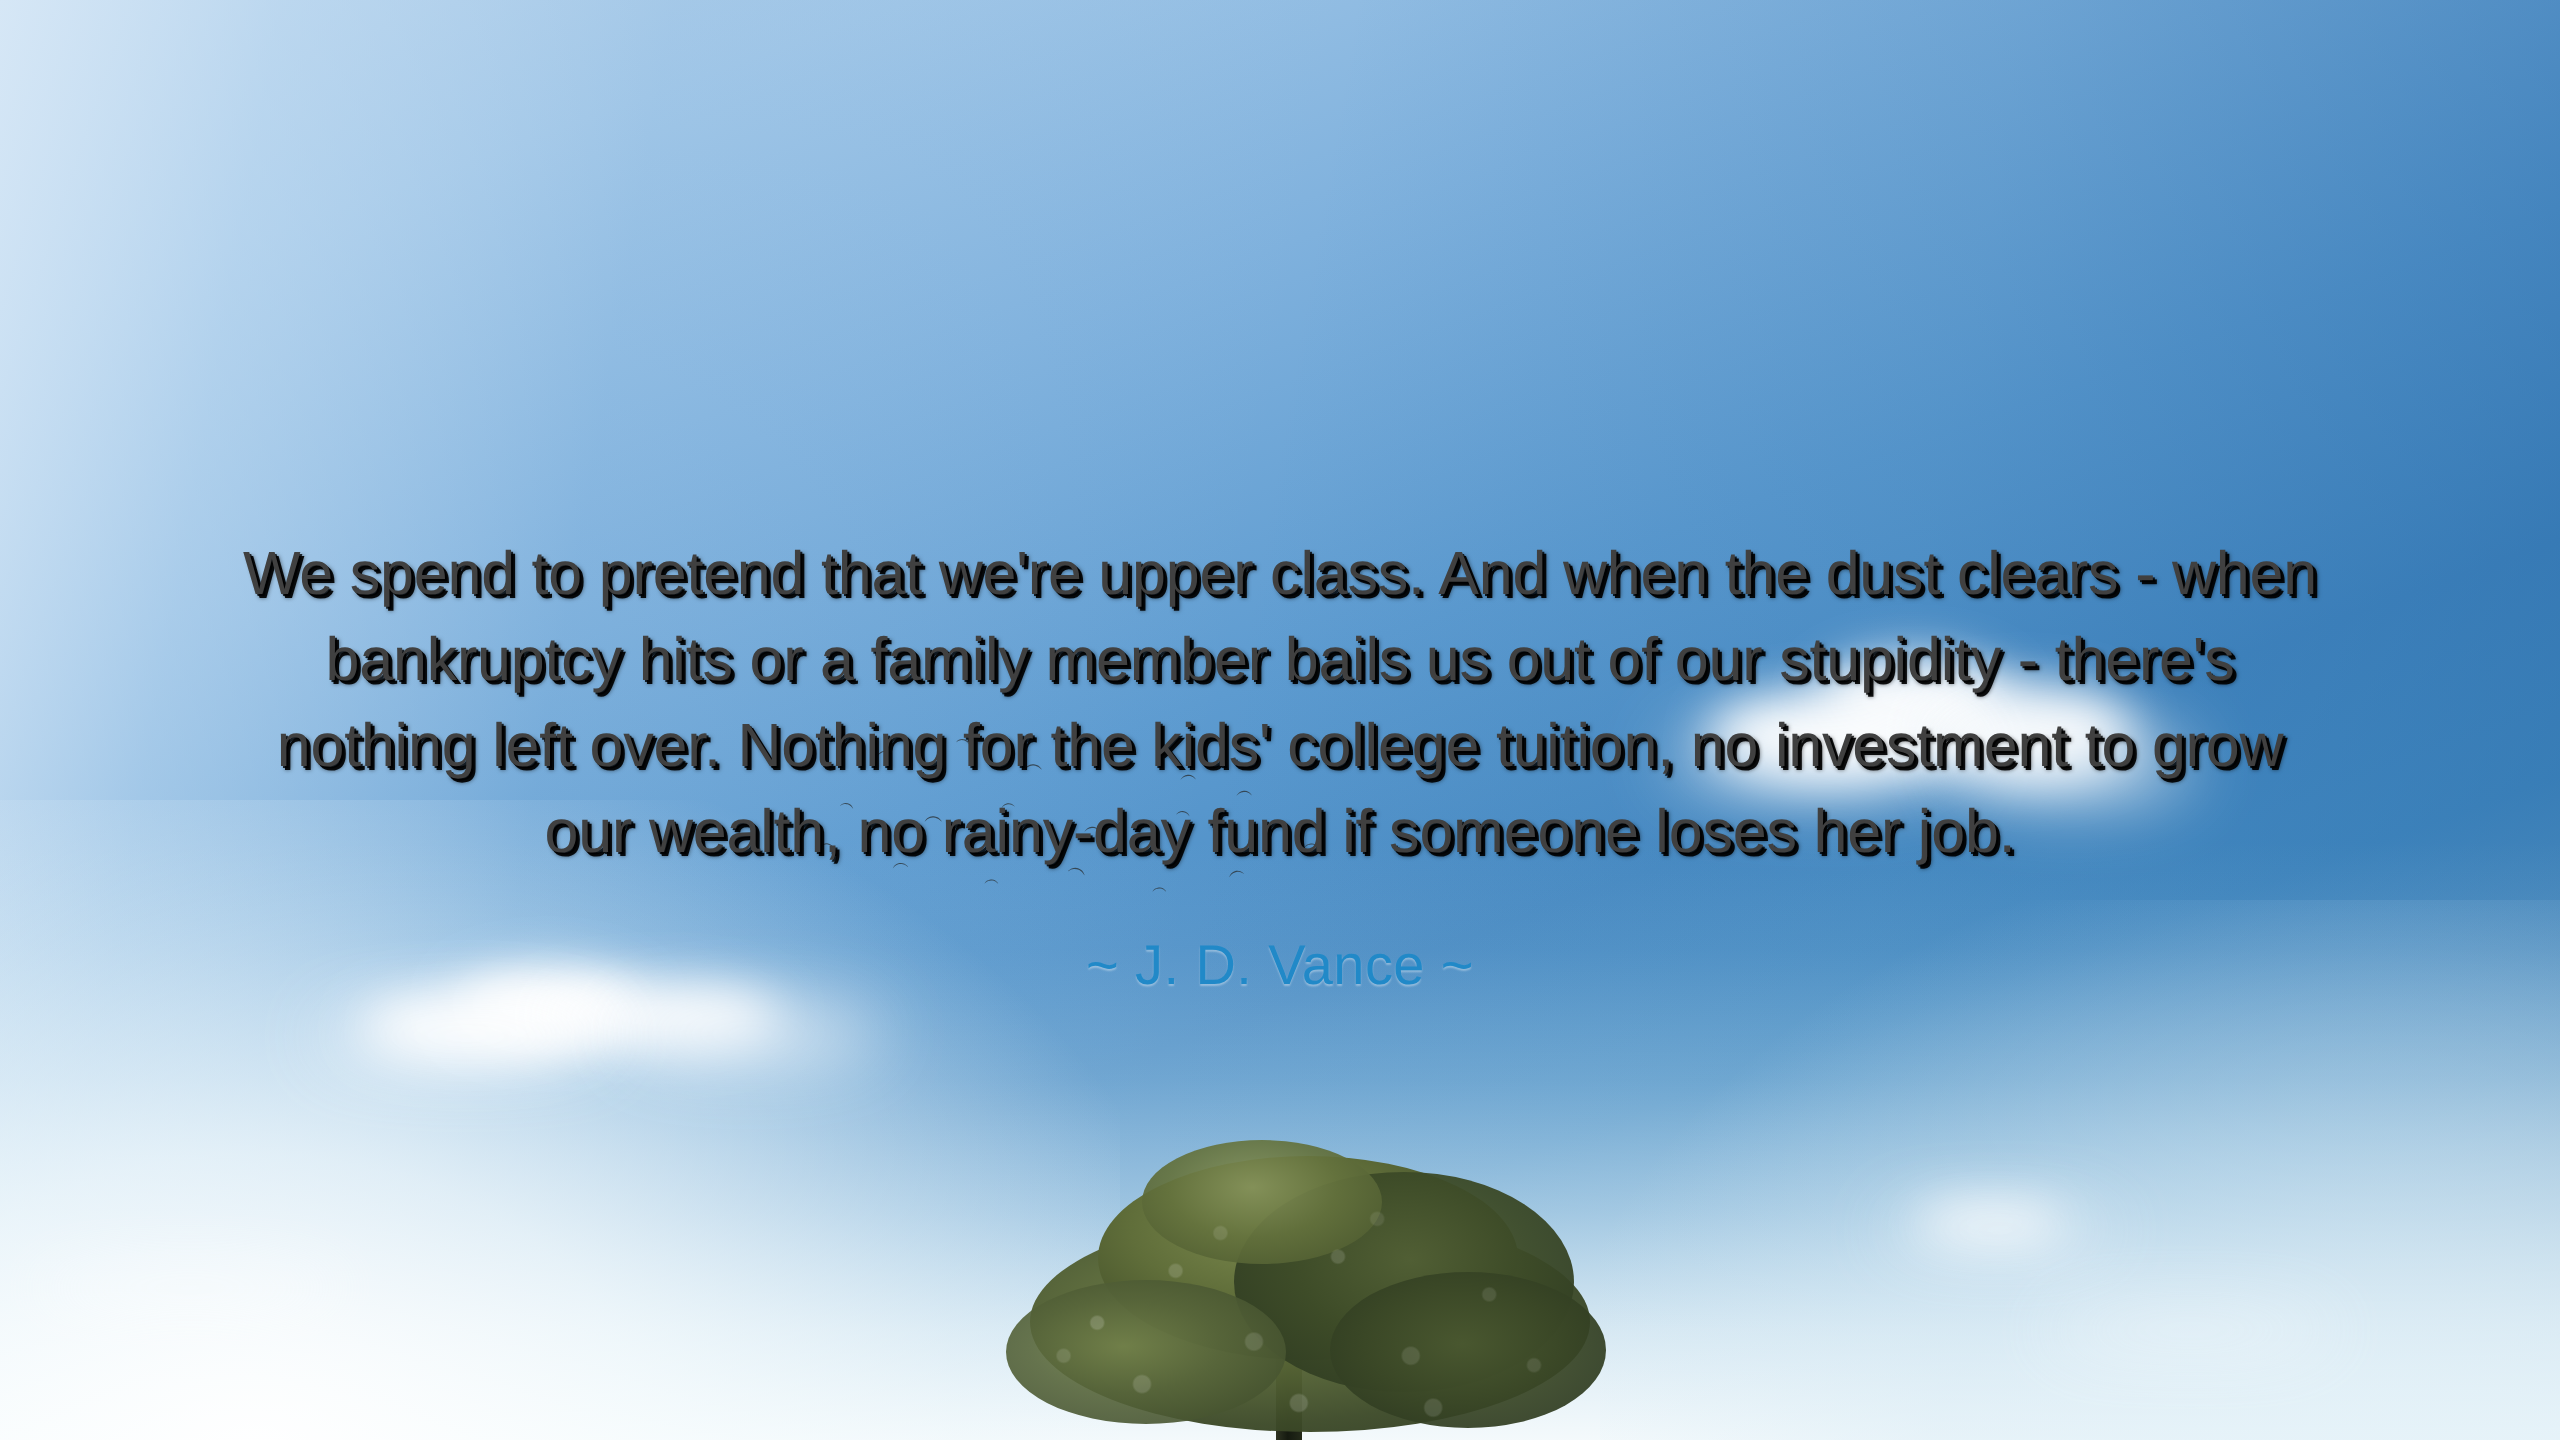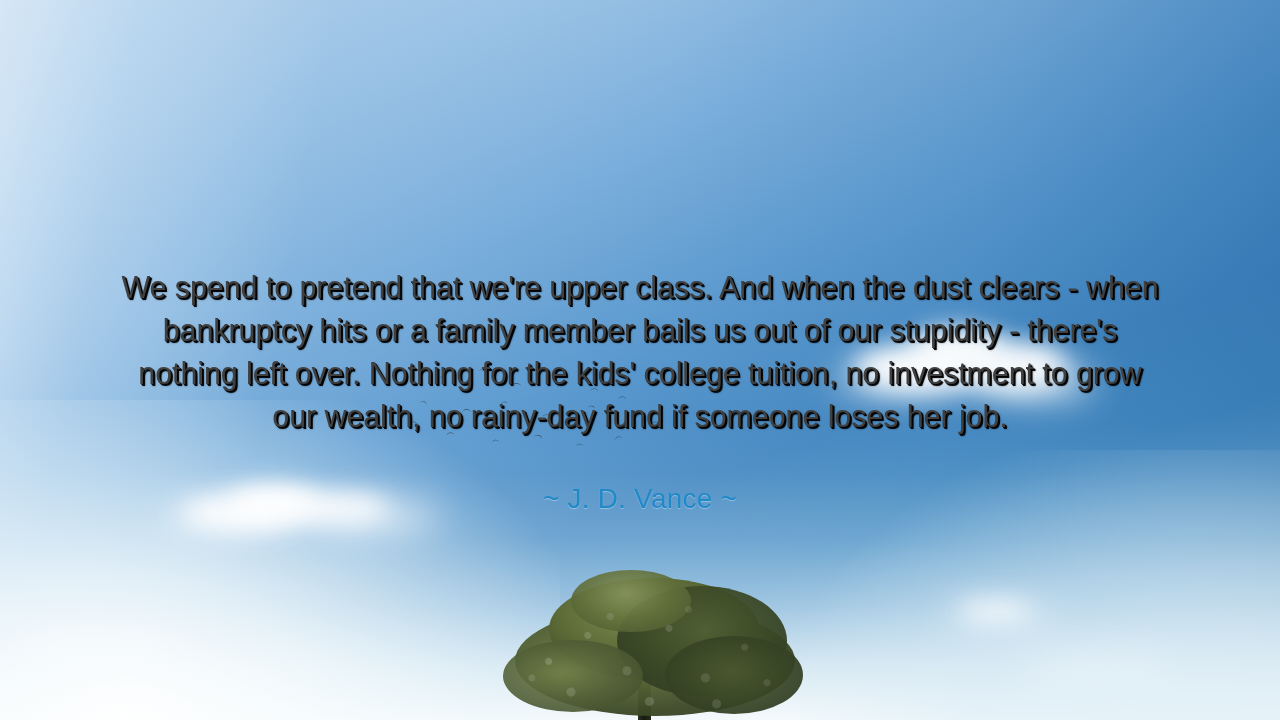--- a/index.html
+++ b/index.html
@@ -151,21 +151,21 @@
     line-height: 43px;
     font-weight: 400;
     letter-spacing: -0.1px;
     text-shadow:
        2px 2px 0 rgba(0,0,0,0.92),
        2px 2px 2px rgba(0,0,0,0.55),
        1px 1px 0 rgba(0,0,0,0.80);
     margin: 16px;
   }
   #quote-author {
-    margin-top: 28px;
+    margin-top: 12px;
     text-align: center;
     color: #2189c8;
     font-size: 28px;
     line-height: 34px;
     font-weight: 400;
     letter-spacing: 0.2px;
     text-shadow: 0 1px 1px rgba(255,255,255,0.35);
   }
 </style>
 </head>

